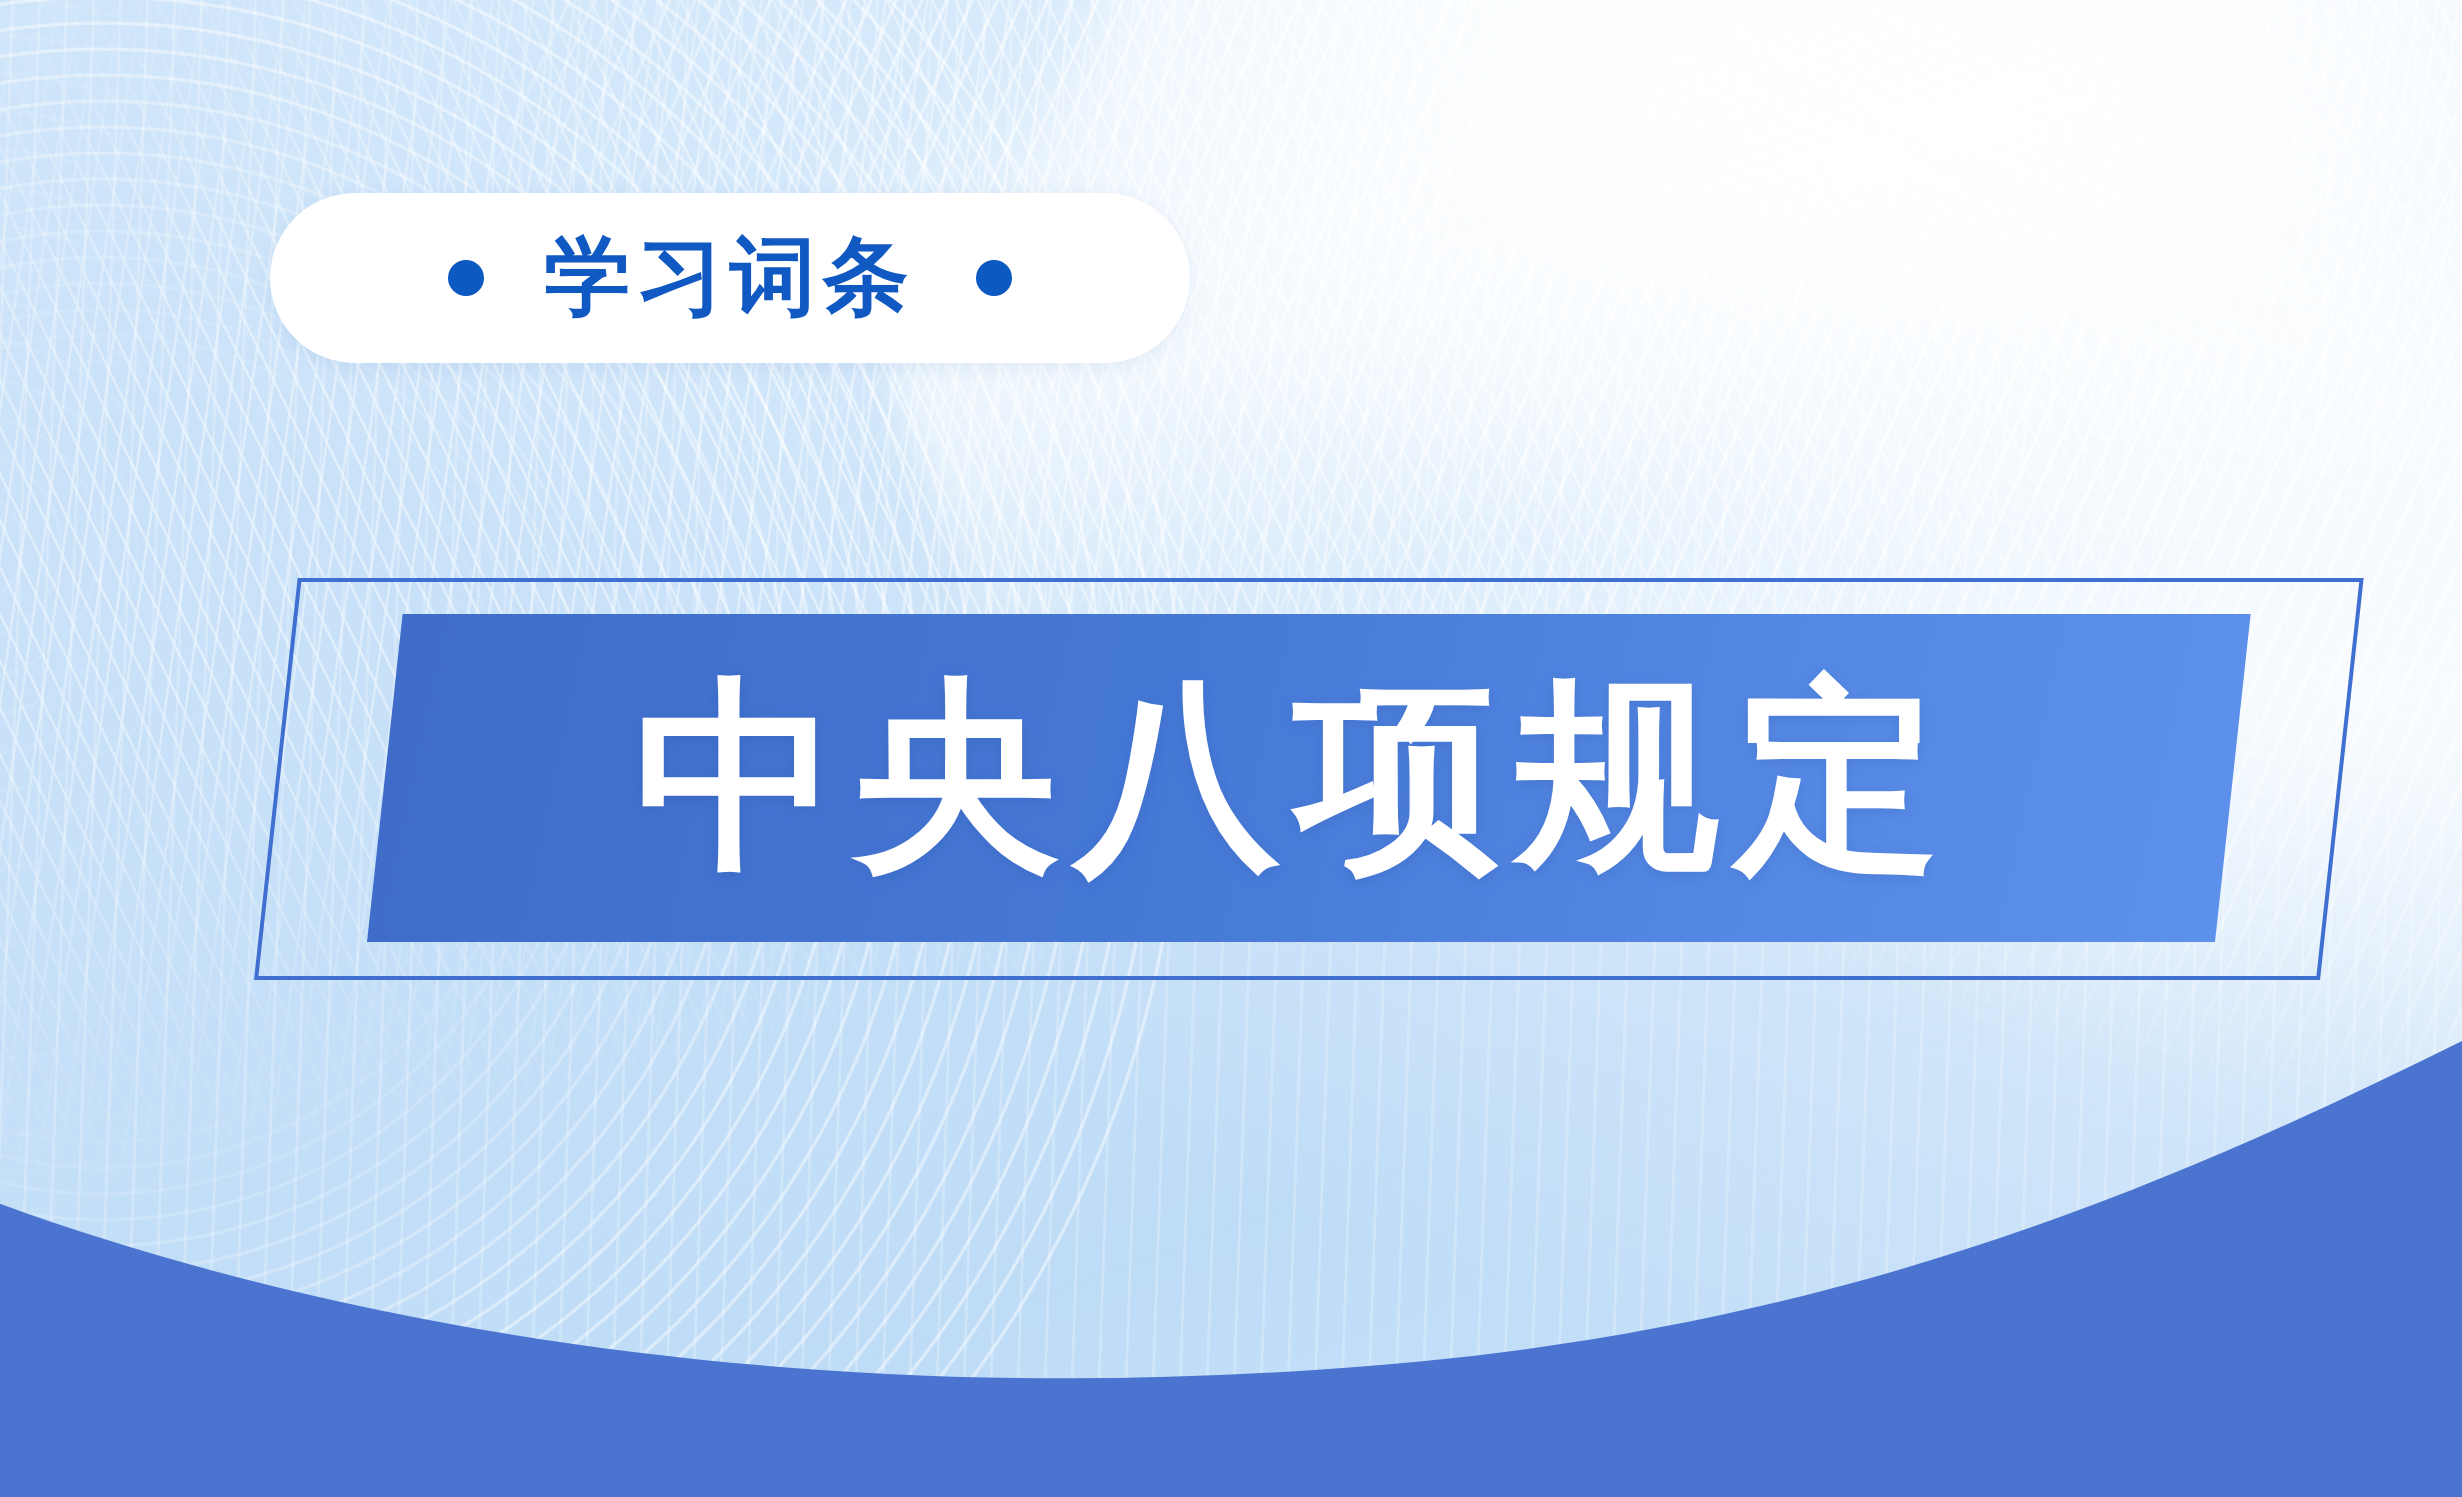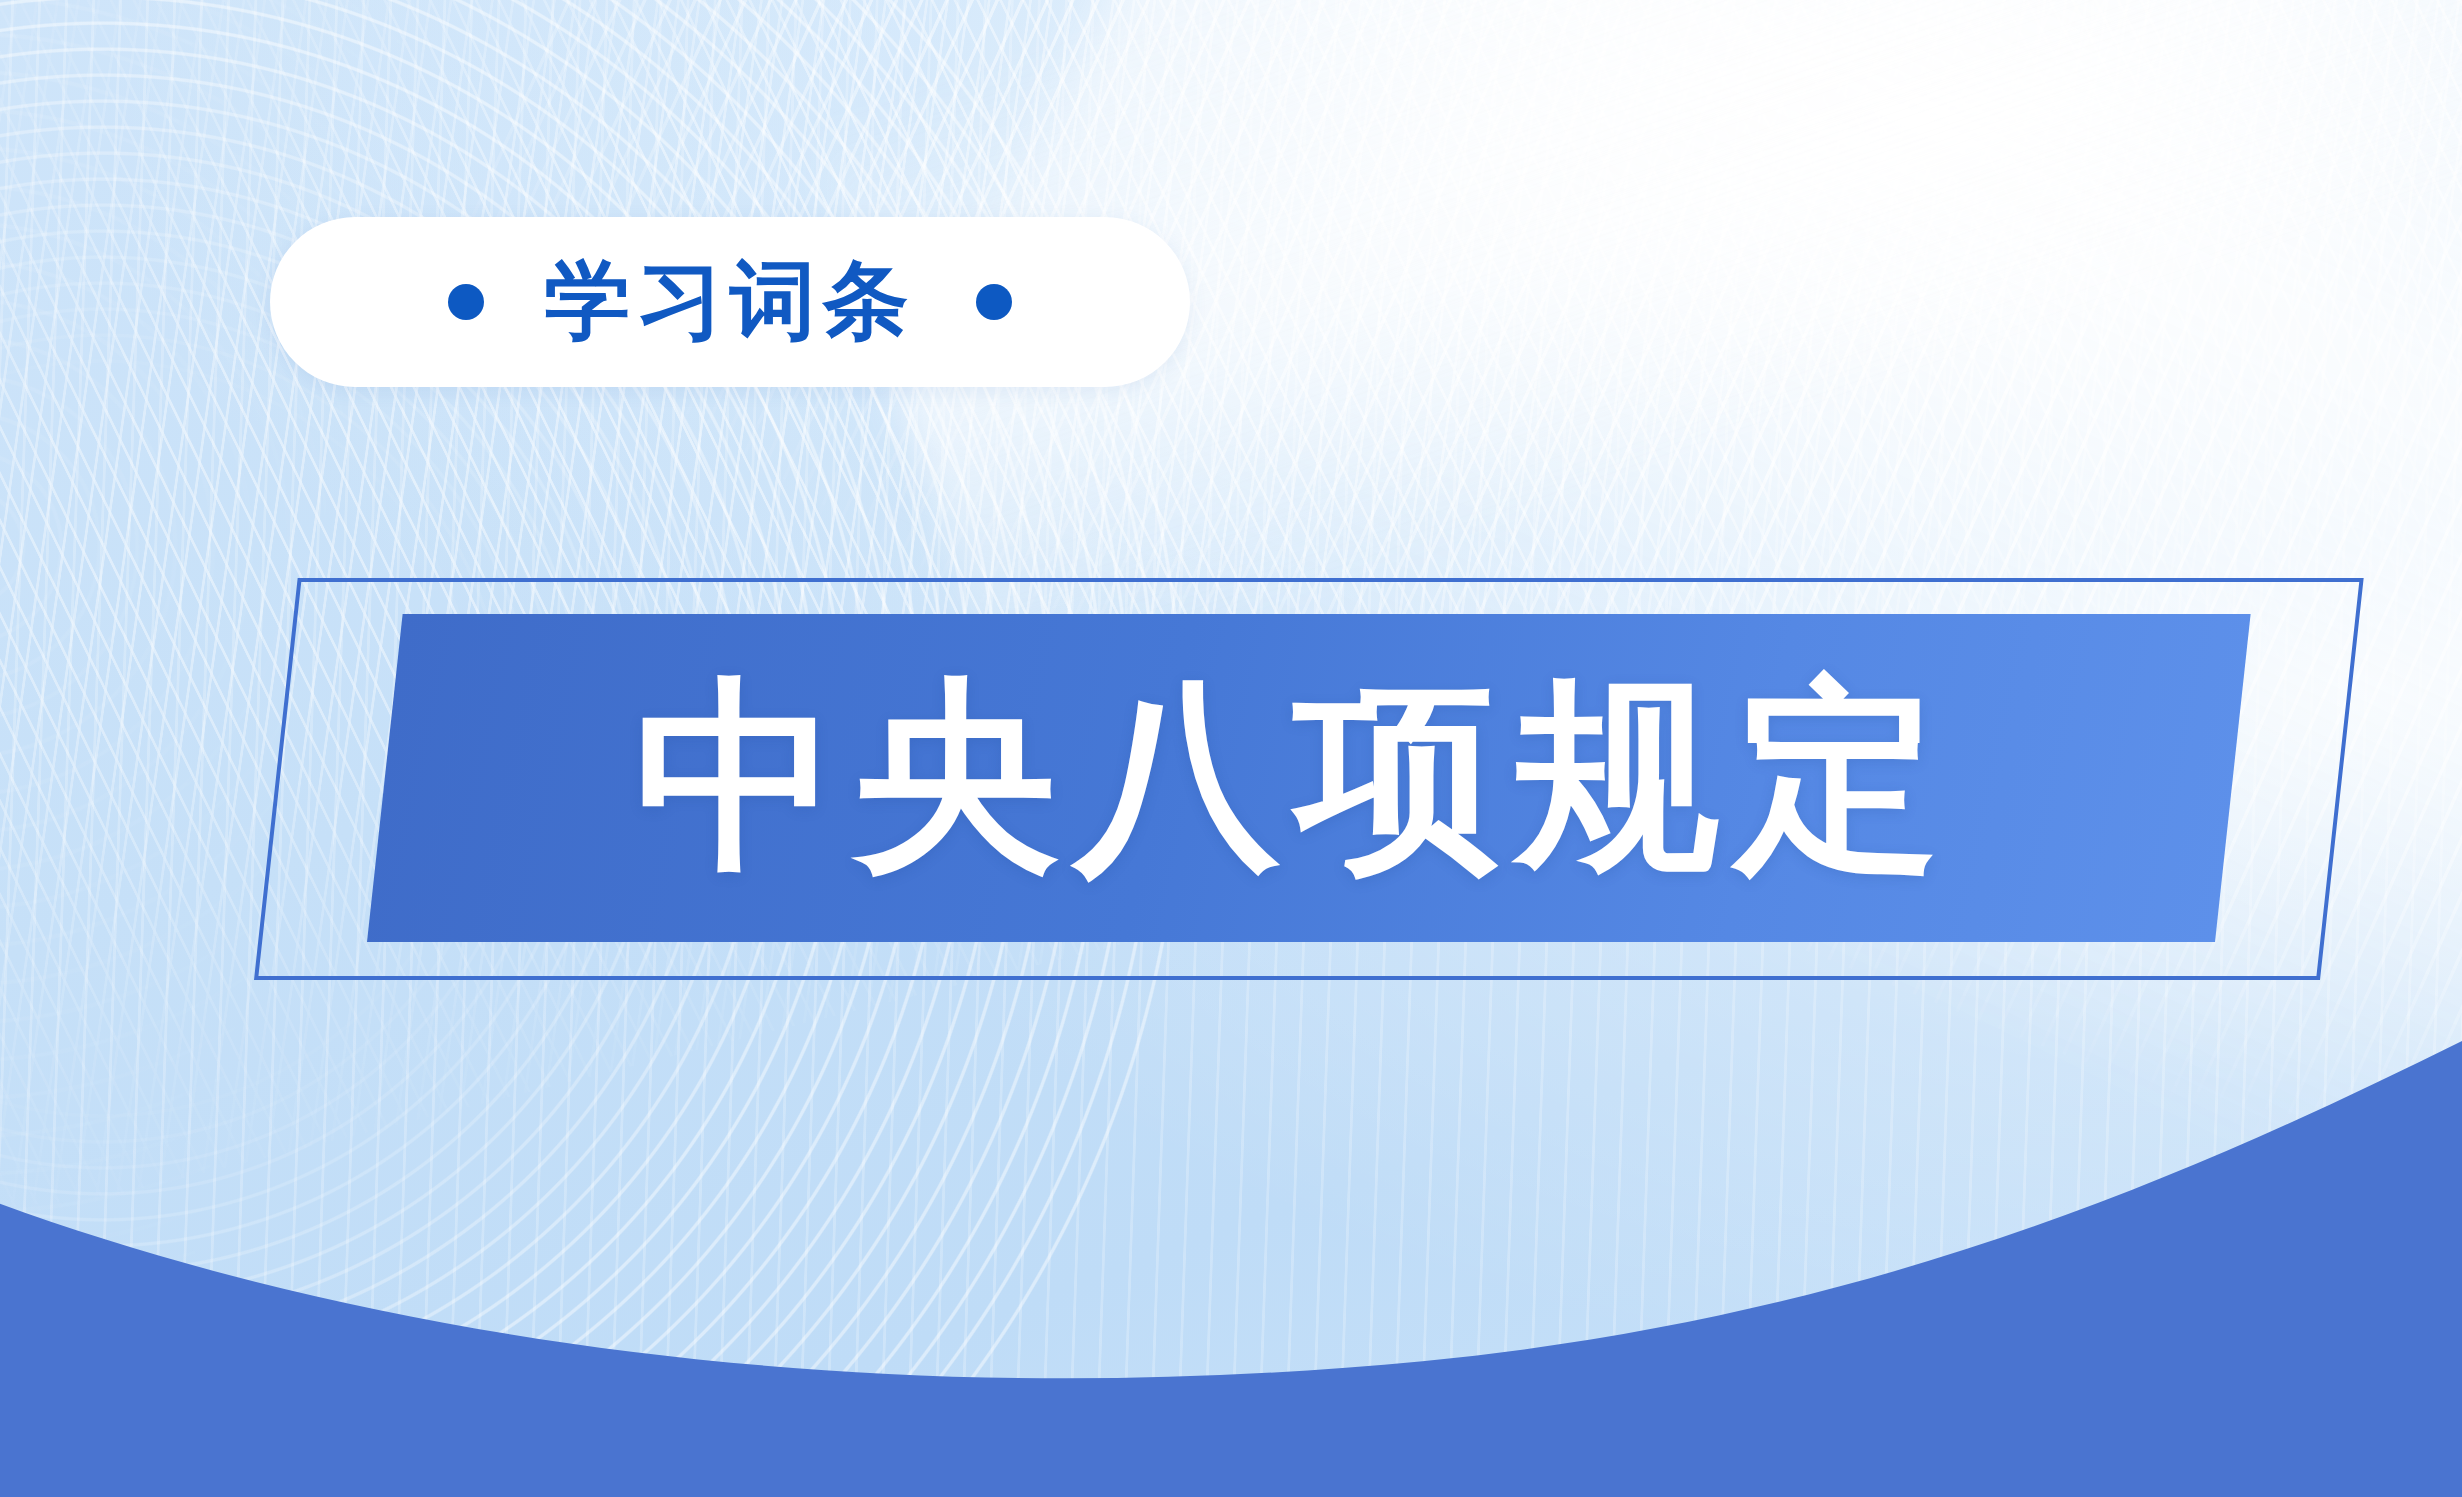--- a/index.html
+++ b/index.html
@@ -126,21 +126,20 @@
   
   .badge{
     position:absolute;
     left:270px;top:193px;
     width:920px;height:170px;
     background:#ffffff;
     border-radius:85px;
     display:flex;align-items:center;justify-content:center;
     gap:60px;
     box-shadow:0 4.1px 18px rgba(70,120,190,0.10);
-    margin-top:24px;
   }
   .badge-dot{
     width:36px;height:36px;border-radius:50%;
     background:#0d59c2;
     flex:0 0 auto;
   }
   .badge-text{
     font-size:86px;
     font-weight:700;
     color:#1059c2;

